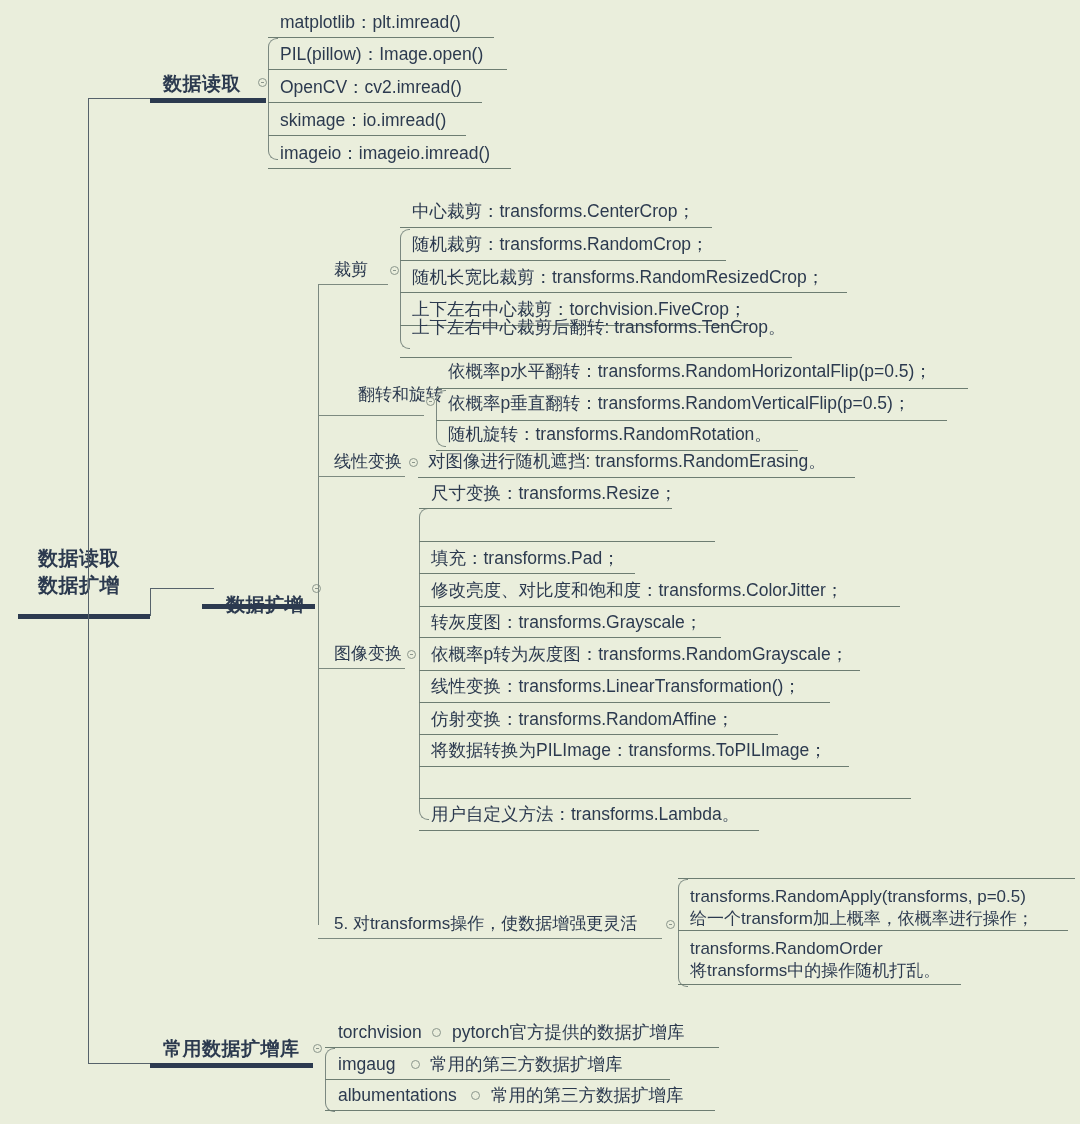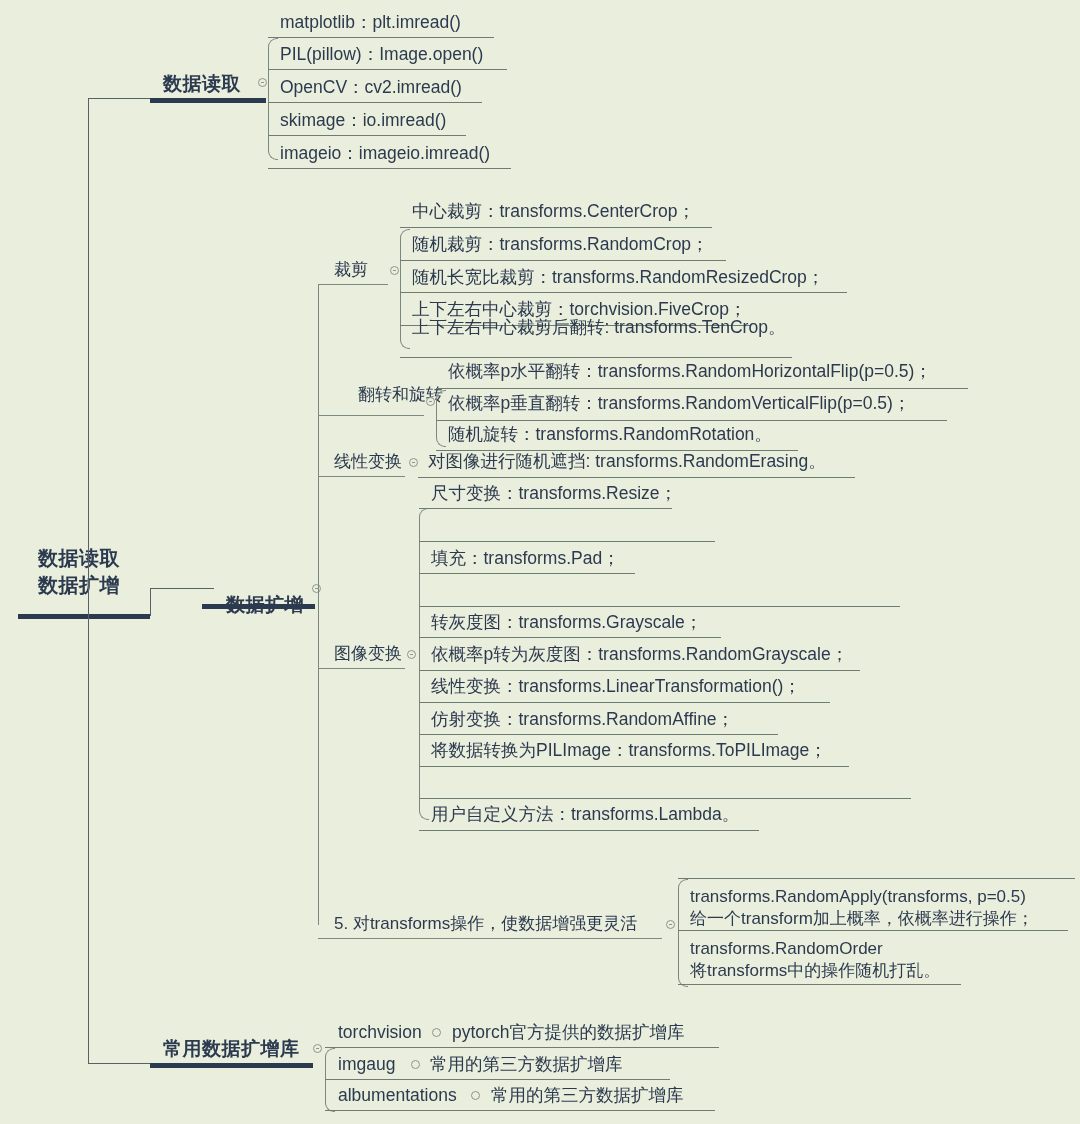--- a/index.html
+++ b/index.html
@@ -178,20 +178,21 @@
   <div class="bracket" style="left:419px;top:508px;height:310px;"></div>
 
   <div class="node leaf" style="left:431px;top:485px;">尺寸变换：transforms.Resize；</div>
   <div class="uline" style="left:419px;top:508px;width:253px;"></div>
 
   <div class="uline" style="left:419px;top:541px;width:296px;"></div>
 
   <div class="node leaf" style="left:431px;top:550px;">填充：transforms.Pad；</div>
   <div class="uline" style="left:419px;top:573px;width:216px;"></div>
 
+  <div class="node leaf" style="left:431px;top:582px;">修改亮度、对比度和饱和度：transforms.ColorJitter；</div>
   <div class="uline" style="left:419px;top:606px;width:481px;"></div>
 
   <div class="node leaf" style="left:431px;top:614px;">转灰度图：transforms.Grayscale；</div>
   <div class="uline" style="left:419px;top:637px;width:302px;"></div>
 
   <div class="node leaf" style="left:431px;top:646px;">依概率p转为灰度图：transforms.RandomGrayscale；</div>
   <div class="uline" style="left:419px;top:670px;width:441px;"></div>
 
   <div class="node leaf" style="left:431px;top:678px;">线性变换：transforms.LinearTransformation()；</div>
   <div class="uline" style="left:419px;top:702px;width:411px;"></div>

